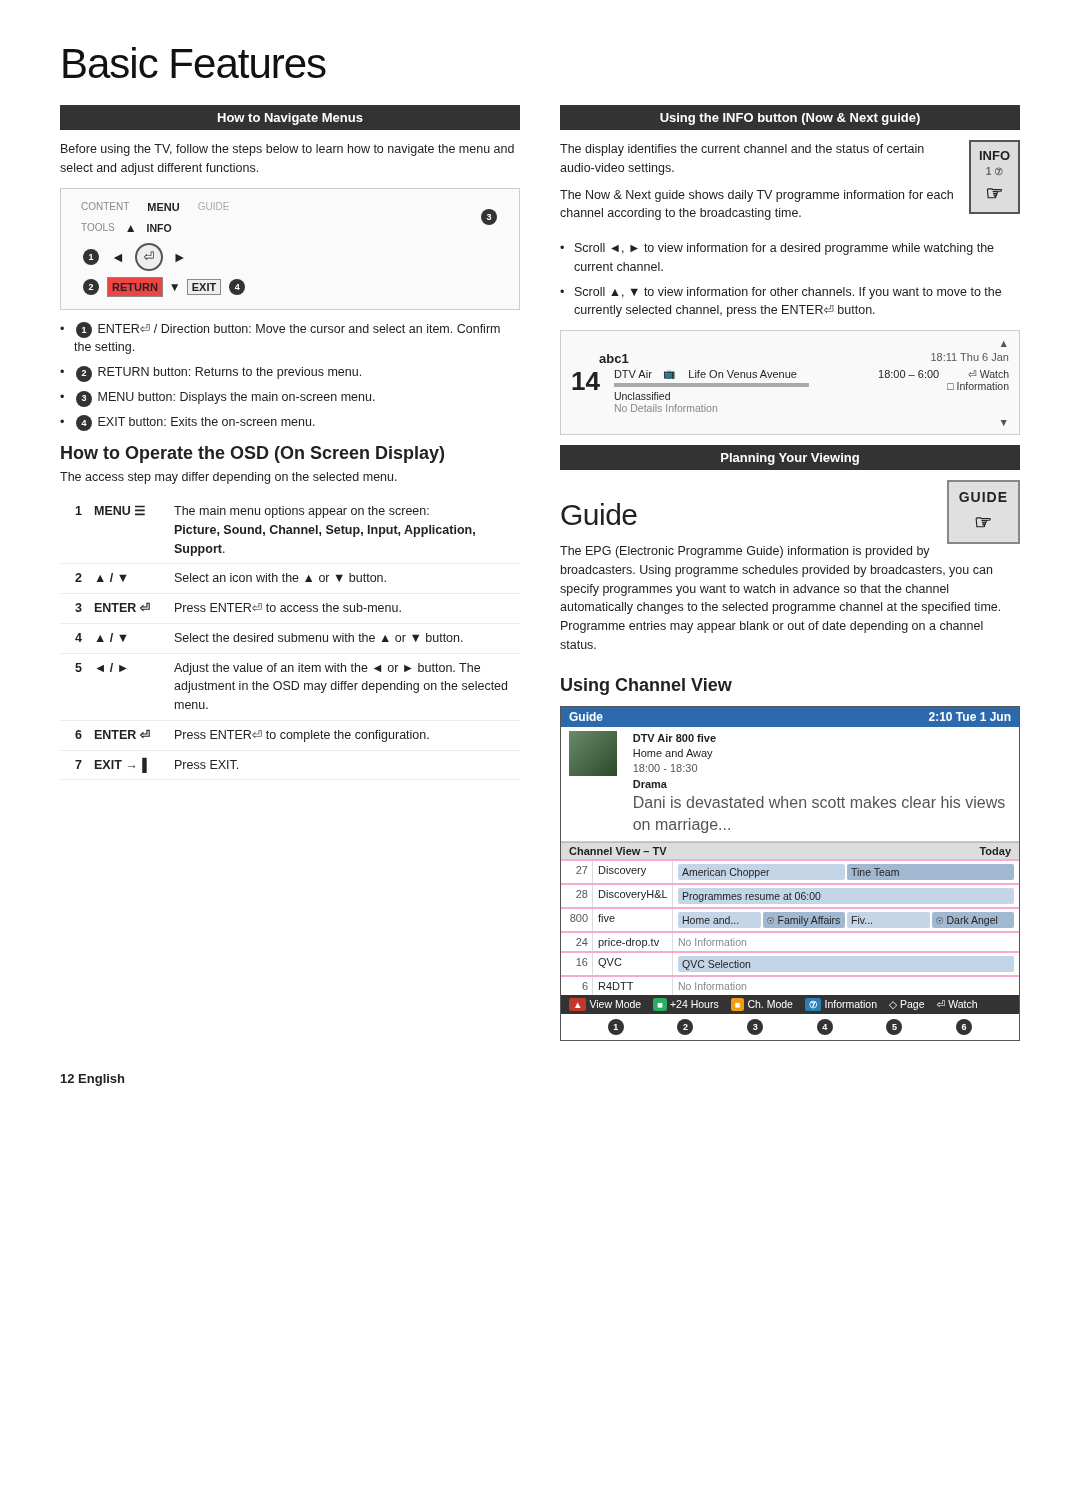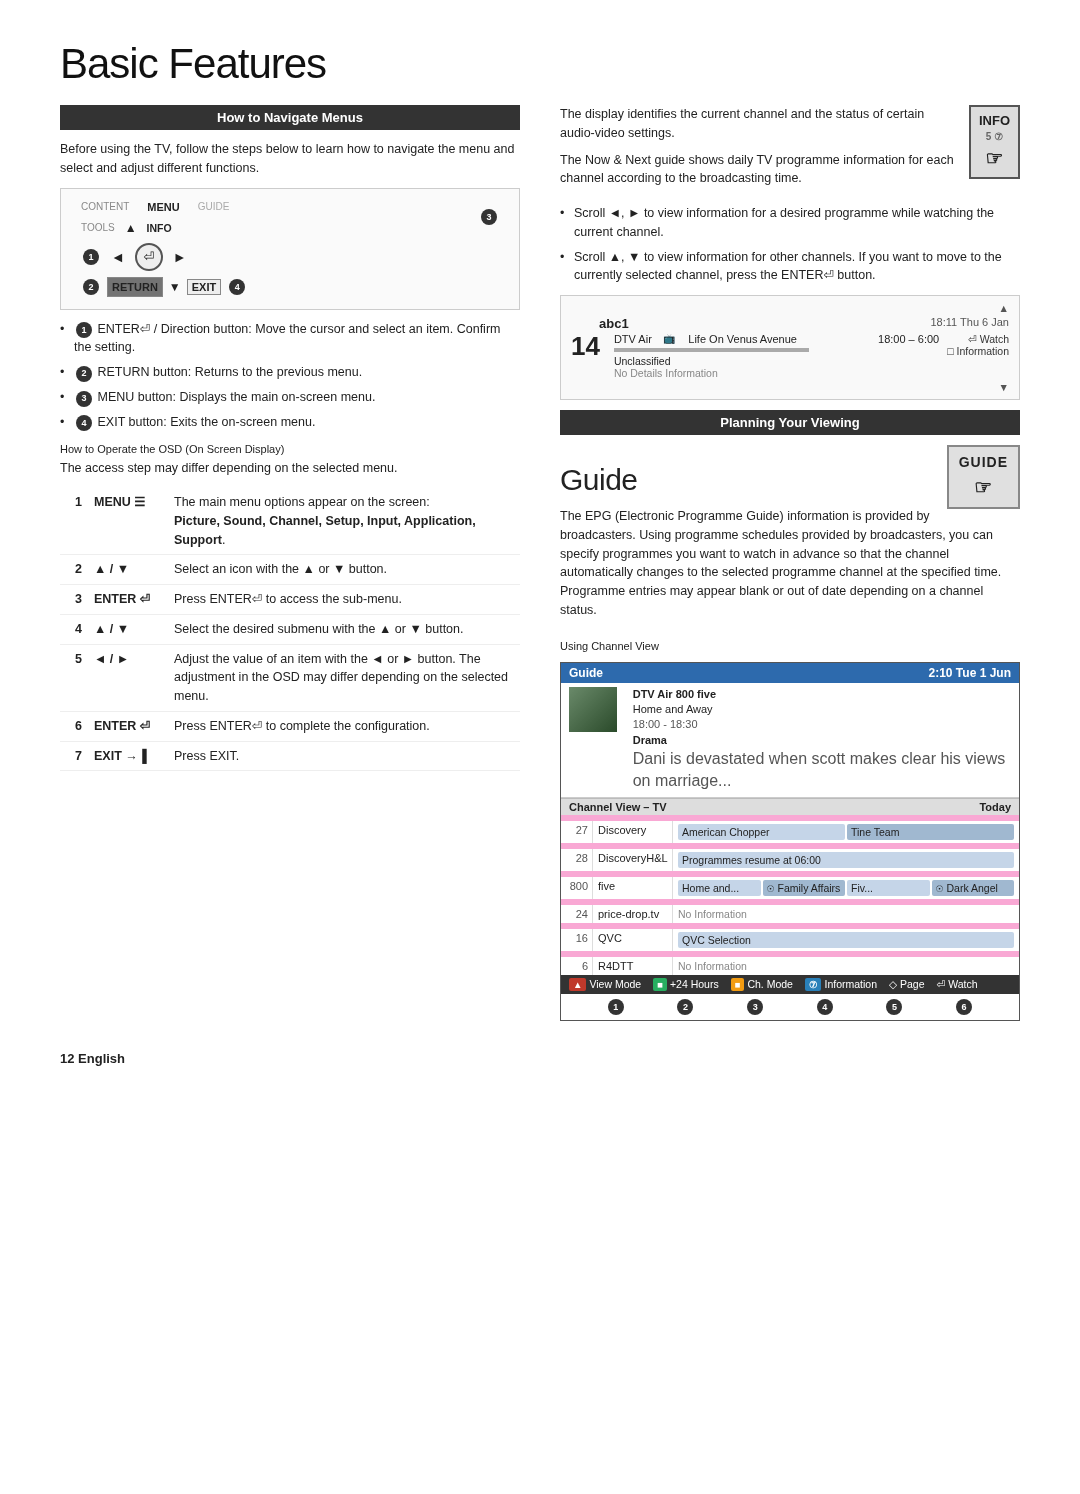--- a/index.html
+++ b/index.html
@@ -44,22 +44,22 @@
       padding-left: 14px;
       position: relative;
       margin-bottom: 6px;
     }
     .bullet-list li::before {
       content: '•';
       position: absolute; left: 0;
     }
 
     .sub-heading {
-      font-size: 11px;
-      font-weight: normal;
+      font-size: 18px;
+      font-weight: bold;
       margin: 12px 0 4px 0;
     }
 
     
     .osd-table {
       width: 100%;
       border-collapse: collapse;
       margin: 10px 0;
     }
     .osd-table tr { vertical-align: top; }
@@ -180,21 +180,21 @@
       background: #ddd;
       display: flex;
       justify-content: space-between;
       padding: 2px 8px;
       font-size: 11px;
       font-weight: bold;
       border-top: 1px solid #bbb;
     }
     .epg-row {
       display: flex;
-      border-top: 6px solid #f9a8d4;
+      border-top: 2px solid #f9a8d4;
       font-size: 11px;
     }
     .epg-row-num {
       width: 32px;
       padding: 3px 4px;
       color: #555;
       text-align: right;
       flex-shrink: 0;
       border-right: 1px solid #ddd;
     }
@@ -322,21 +322,21 @@
           <div style="display:flex; gap:10px; align-items:center; margin-bottom:2px;">
             <span class="annotation-num">1</span>
             <span style="font-size:14px;">◄</span>
             <div style="width:28px;height:28px;border:2px solid #555;border-radius:50%;background:#eee;display:flex;align-items:center;justify-content:center;">
               <span style="font-size:13px;">⏎</span>
             </div>
             <span style="font-size:14px;">►</span>
           </div>
           <div style="display:flex; gap:6px; align-items:center;">
             <span class="annotation-num">2</span>
-            <span style="font-weight:bold;font-size:11px; border:1px solid #888; padding:3px 4px; background:#737373;">RETURN</span>
+            <span style="font-weight:bold;font-size:11px; border:1px solid #888; padding:3px 4px; background:#ef4444;">RETURN</span>
             <span style="font-size:12px;">▼</span>
             <span style="font-weight:bold;font-size:11px; border:1px solid #888; padding:1px 4px; background:#eee;">EXIT</span>
             <span class="annotation-num">4</span>
           </div>
         </div>
         <span class="annotation-num" style="margin-top:8px;">3</span>
       </div>
     </div>
 
     <ul class="bullet-list">
@@ -385,26 +385,27 @@
         <td class="osd-num">7</td>
         <td class="osd-icon">EXIT →▐</td>
         <td class="osd-desc">Press EXIT.</td>
       </tr>
     </tbody>
       </table>
   </div>
 
   <div class="col-right">
 
+    <div class="section-header">Using the INFO button (Now &amp; Next guide)</div>
 
     <div style="overflow: hidden;">
 
       <div class="info-icon-box">
         <div style="font-weight:bold; font-size:13px;">INFO</div>
-        <div style="font-size:10px; color:#666;">5 ⑦</div>
+        <div style="font-size:10px; color:#666;">1 ⑦</div>
         <div class="hand-icon">☞</div>
       </div>
       <p>The display identifies the current channel and the status of certain audio-video settings.</p>
       <p>The Now &amp; Next guide shows daily TV programme information for each channel according to the broadcasting time.</p>
     </div>
 
     <ul class="bullet-list">
       <li>Scroll ◄, ► to view information for a desired programme while watching the current channel.</li>
       <li>Scroll ▲, ▼ to view information for other channels. If you want to move to the currently selected channel, press the ENTER⏎ button.</li>
     </ul>

